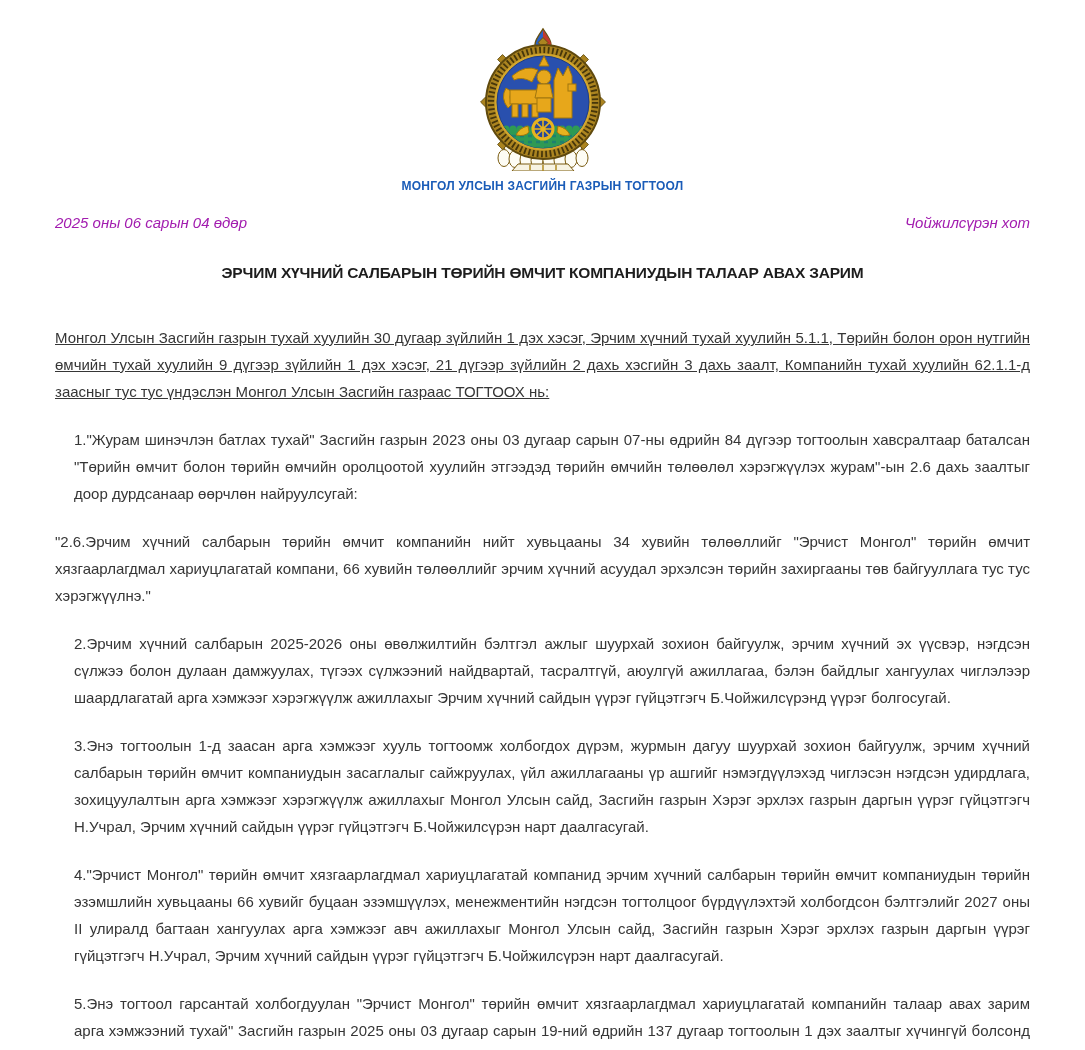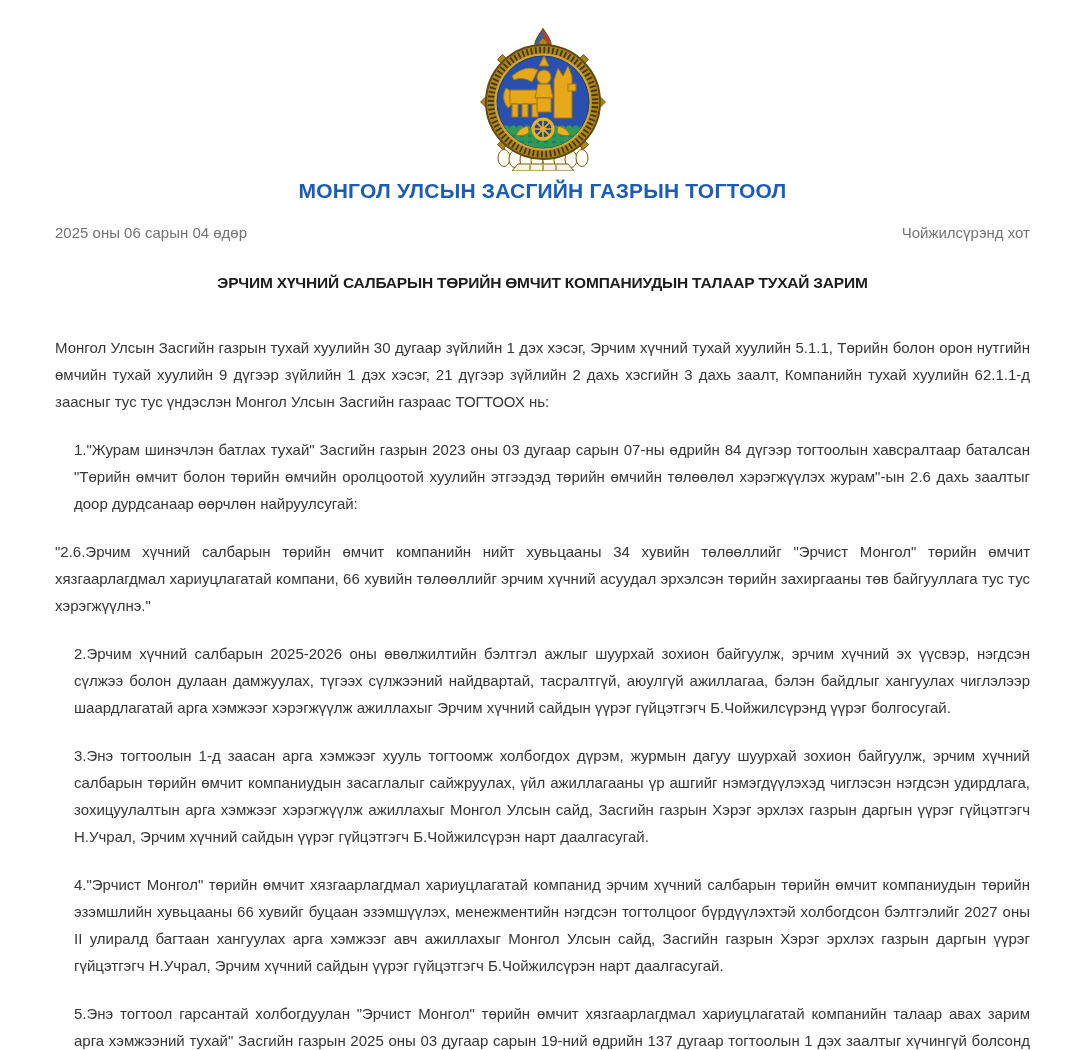--- a/index.html
+++ b/index.html
@@ -13,30 +13,31 @@
     width: 1085px;
     min-height: 1050px;
     background: #ffffff;
     padding: 26px 55px 24px 55px;
   }
   .emblem-wrap { text-align: center; line-height: 0; }
   .org-title {
     margin-top: 8px;
     text-align: center;
     color: #1a5cb8;
-    font-size: 21px;
+    font-size: 12px;
     font-weight: 700;
     letter-spacing: 0.2px;
   }
   .meta-row {
     display: flex;
     align-items: center;
     margin-top: 21px;
-    color: #737373;
+    color: #a21caf;
     font-size: 15px;
+    font-style: italic;
   }
   .meta-row .meta-left  { flex: 1; text-align: left; }
   .meta-row .meta-center{ flex: 1; text-align: center; }
   .meta-row .meta-right { flex: 1; text-align: right; }
   .doc-title {
     margin-top: 33px;
     text-align: center;
     color: #1d1d1d;
     font-size: 15.5px;
     font-weight: 700;
@@ -46,21 +47,21 @@
   .body-text {
     margin-top: 42px;
     font-size: 15px;
     line-height: 27px;
     color: #363636;
   }
   .body-text p {
     margin: 21px 0;
     text-align: justify;
   }
-  .body-text p:first-child { margin-top: 12px; }
+  .body-text p:first-child { margin-top: 12px; text-decoration: underline; }
   .body-text p.indent { margin-left: 19px; }
 </style>
 </head>
 <body>
 
 <div class="page">
 
   <div class="emblem-wrap">
     <svg width="150" height="145" viewBox="0 0 150 145" aria-hidden="true">
 
@@ -153,25 +154,25 @@
         <path d="M75 94 V112 M66 103 H84 M68.6 96.6 L81.4 109.4 M81.4 96.6 L68.6 109.4" stroke="#e8b31f" stroke-width="1.6"></path>
         <circle cx="75" cy="103" r="2.6" fill="#e8b31f"></circle>
       </g>
     </svg>
   </div>
 
   <div class="org-title">МОНГОЛ УЛСЫН ЗАСГИЙН ГАЗРЫН ТОГТООЛ</div>
 
   <div class="meta-row">
     <span class="meta-left">2025 оны 06 сарын 04 өдөр</span>
-    <span class="meta-right">Чойжилсүрэнд хот</span>
+    <span class="meta-right">Чойжилсүрэн хот</span>
   </div>
 
   <div class="doc-title">
-    <div class="line1">ЭРЧИМ ХҮЧНИЙ САЛБАРЫН ТӨРИЙН ӨМЧИТ КОМПАНИУДЫН ТАЛААР ТУХАЙ ЗАРИМ</div>
+    <div class="line1">ЭРЧИМ ХҮЧНИЙ САЛБАРЫН ТӨРИЙН ӨМЧИТ КОМПАНИУДЫН ТАЛААР АВАХ ЗАРИМ</div>
   </div>
 
   <div class="body-text">
     <p>Монгол Улсын Засгийн газрын тухай хуулийн 30 дугаар зүйлийн 1 дэх хэсэг, Эрчим хүчний тухай хуулийн 5.1.1, Төрийн болон орон нутгийн өмчийн тухай хуулийн 9 дүгээр зүйлийн 1 дэх хэсэг, 21 дүгээр зүйлийн 2 дахь хэсгийн 3 дахь заалт, Компанийн тухай хуулийн 62.1.1-д заасныг тус тус үндэслэн Монгол Улсын Засгийн газраас ТОГТООХ нь:</p>
     <p class="indent">1."Журам шинэчлэн батлах тухай" Засгийн газрын 2023 оны 03 дугаар сарын 07-ны өдрийн 84 дүгээр тогтоолын хавсралтаар баталсан "Төрийн өмчит болон төрийн өмчийн оролцоотой хуулийн этгээдэд төрийн өмчийн төлөөлөл хэрэгжүүлэх журам"-ын 2.6 дахь заалтыг доор дурдсанаар өөрчлөн найруулсугай:</p>
     <p>"2.6.Эрчим хүчний салбарын төрийн өмчит компанийн нийт хувьцааны 34 хувийн төлөөллийг "Эрчист Монгол" төрийн өмчит хязгаарлагдмал хариуцлагатай компани, 66 хувийн төлөөллийг эрчим хүчний асуудал эрхэлсэн төрийн захиргааны төв байгууллага тус тус хэрэгжүүлнэ."</p>
     <p class="indent">2.Эрчим хүчний салбарын 2025-2026 оны өвөлжилтийн бэлтгэл ажлыг шуурхай зохион байгуулж, эрчим хүчний эх үүсвэр, нэгдсэн сүлжээ болон дулаан дамжуулах, түгээх сүлжээний найдвартай, тасралтгүй, аюулгүй ажиллагаа, бэлэн байдлыг хангуулах чиглэлээр шаардлагатай арга хэмжээг хэрэгжүүлж ажиллахыг Эрчим хүчний сайдын үүрэг гүйцэтгэгч Б.Чойжилсүрэнд үүрэг болгосугай.</p>
     <p class="indent">3.Энэ тогтоолын 1-д заасан арга хэмжээг хууль тогтоомж холбогдох дүрэм, журмын дагуу шуурхай зохион байгуулж, эрчим хүчний салбарын төрийн өмчит компаниудын засаглалыг сайжруулах, үйл ажиллагааны үр ашгийг нэмэгдүүлэхэд чиглэсэн нэгдсэн удирдлага, зохицуулалтын арга хэмжээг хэрэгжүүлж ажиллахыг Монгол Улсын сайд, Засгийн газрын Хэрэг эрхлэх газрын даргын үүрэг гүйцэтгэгч Н.Учрал, Эрчим хүчний сайдын үүрэг гүйцэтгэгч Б.Чойжилсүрэн нарт даалгасугай.</p>
     <p class="indent">4."Эрчист Монгол" төрийн өмчит хязгаарлагдмал хариуцлагатай компанид эрчим хүчний салбарын төрийн өмчит компаниудын төрийн эзэмшлийн хувьцааны 66 хувийг буцаан эзэмшүүлэх, менежментийн нэгдсэн тогтолцоог бүрдүүлэхтэй холбогдсон бэлтгэлийг 2027 оны II улиралд багтаан хангуулах арга хэмжээг авч ажиллахыг Монгол Улсын сайд, Засгийн газрын Хэрэг эрхлэх газрын даргын үүрэг гүйцэтгэгч Н.Учрал, Эрчим хүчний сайдын үүрэг гүйцэтгэгч Б.Чойжилсүрэн нарт даалгасугай.</p>
     <p class="indent">5.Энэ тогтоол гарсантай холбогдуулан "Эрчист Монгол" төрийн өмчит хязгаарлагдмал хариуцлагатай компанийн талаар авах зарим арга хэмжээний тухай" Засгийн газрын 2025 оны 03 дугаар сарын 19-ний өдрийн 137 дугаар тогтоолын 1 дэх заалтыг хүчингүй болсонд тооцсугай.</p>

